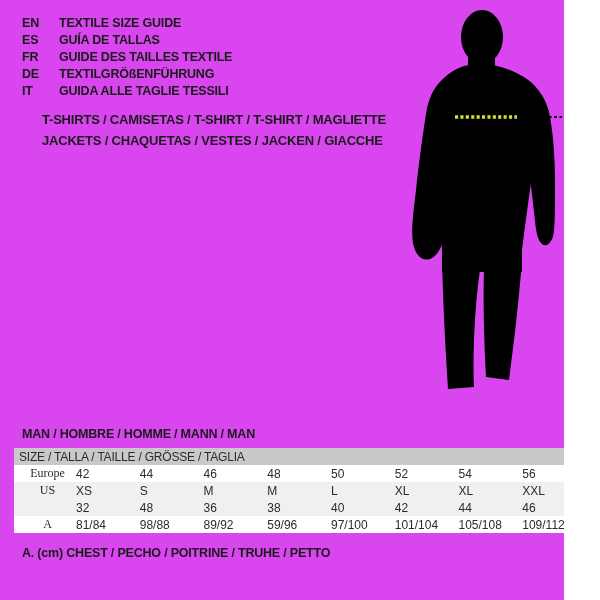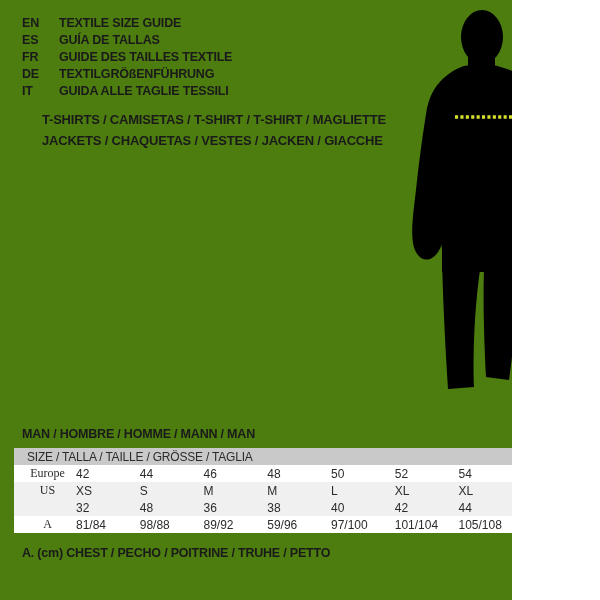--- a/index.html
+++ b/index.html
@@ -1,16 +1,16 @@
 <!DOCTYPE html>
 <html><head>
 <meta charset="utf-8">
 <style>
   html,body{margin:0;padding:0;background:#fff;}
-  #page{position:relative;width:512px;height:600px;background:#4d7c0f;overflow:hidden;
+  #page{position:relative;width:564px;height:600px;background:#d946ef;overflow:hidden;
         font-family:"Liberation Sans","DejaVu Sans",sans-serif;color:#1a1a1a;}
 
   
   #lang-guide{position:absolute;top:15px;left:22px;}
   .lang-row{line-height:17px;font-size:12.5px;font-weight:700;letter-spacing:-0.2px;white-space:nowrap;}
   .lang-code{display:inline-block;width:37px;}
 
   
   #categories{position:absolute;top:109px;left:22px;font-size:13px;font-weight:700;
               line-height:21px;letter-spacing:-0.2px;white-space:nowrap;margin-left:20px;}
@@ -19,21 +19,21 @@
   #figure-svg{position:absolute;left:404px;top:8px;width:175px;height:390px;}
   #figure-svg text{font-family:"Liberation Sans","DejaVu Sans",sans-serif;font-size:13.5px;fill:#111;}
 
   
   #man-label{position:absolute;top:419px;left:22px;font-size:12.5px;font-weight:700;letter-spacing:-0.2px;margin-top:8px;}
 
   
   #size-table{position:absolute;top:448px;left:14px;width:572px;border-collapse:collapse;
               font-size:12px;color:#2b2b2b;table-layout:fixed;}
   #size-table td{height:17px;padding:0;vertical-align:middle;}
-  #size-table .header-cell{text-align:left;padding-left:13px;letter-spacing:-0.2px;}
+  #size-table .header-cell{text-align:left;padding-left:5px;letter-spacing:-0.2px;}
   #size-table .row-label{text-align:center;padding-left:5px;font-family:Liberation Serif, serif;}
   #size-table .val-cell{text-align:left;}
 
   
   #footnote{position:absolute;top:546px;left:22px;font-size:12.5px;font-weight:700;letter-spacing:-0.2px;}
 </style>
 </head>
 <body>
 
 <div id="page">

